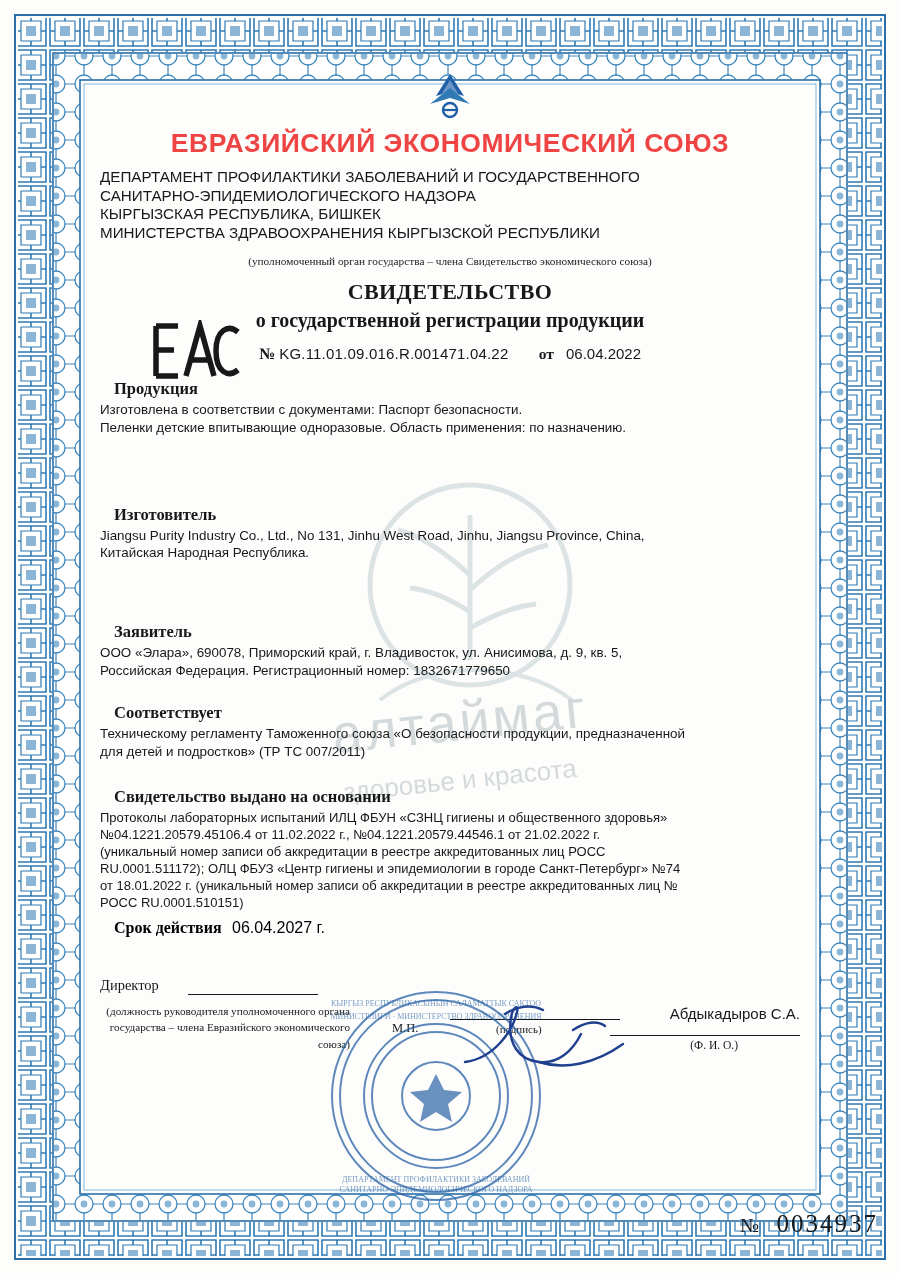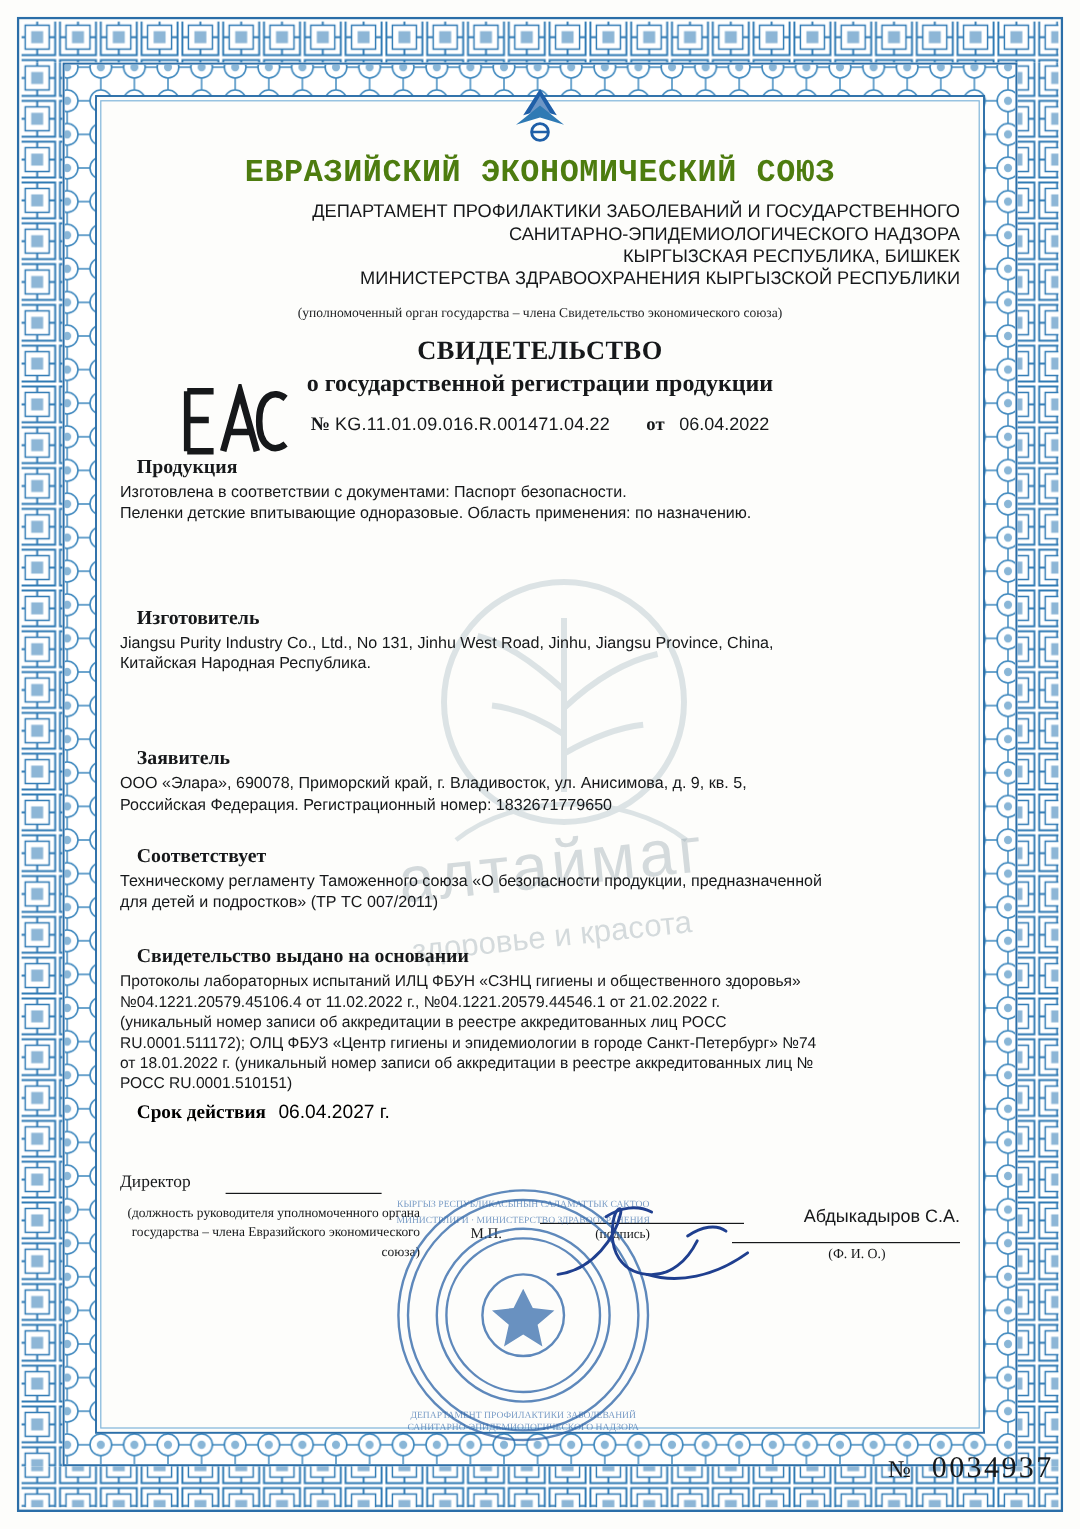--- a/index.html
+++ b/index.html
@@ -62,29 +62,29 @@
     left: 100px;
     top: 70px;
     width: 700px;
   }
   .emblem {
     text-align: center;
     margin-bottom: 2px;
   }
   .union-title {
     text-align: center;
-    font-family: Liberation Mono, monospace;
+    font-family: Liberation Sans, sans-serif;
     font-weight: bold;
     font-size: 26.5px;
     letter-spacing: 0.5px;
-    color: #4d7c0f;
+    color: #ef4444;
     margin-top: 2px;
   }
   .dept {
-    text-align: right;
+    text-align: left;
     font-family: "Liberation Sans", sans-serif;
     font-size: 15.2px;
     line-height: 1.22;
     color: #16181a;
     margin-top: 9px;
     font-weight: 500;
   }
   .authority-note {
     text-align: center;
     font-family: "Liberation Serif", serif;

